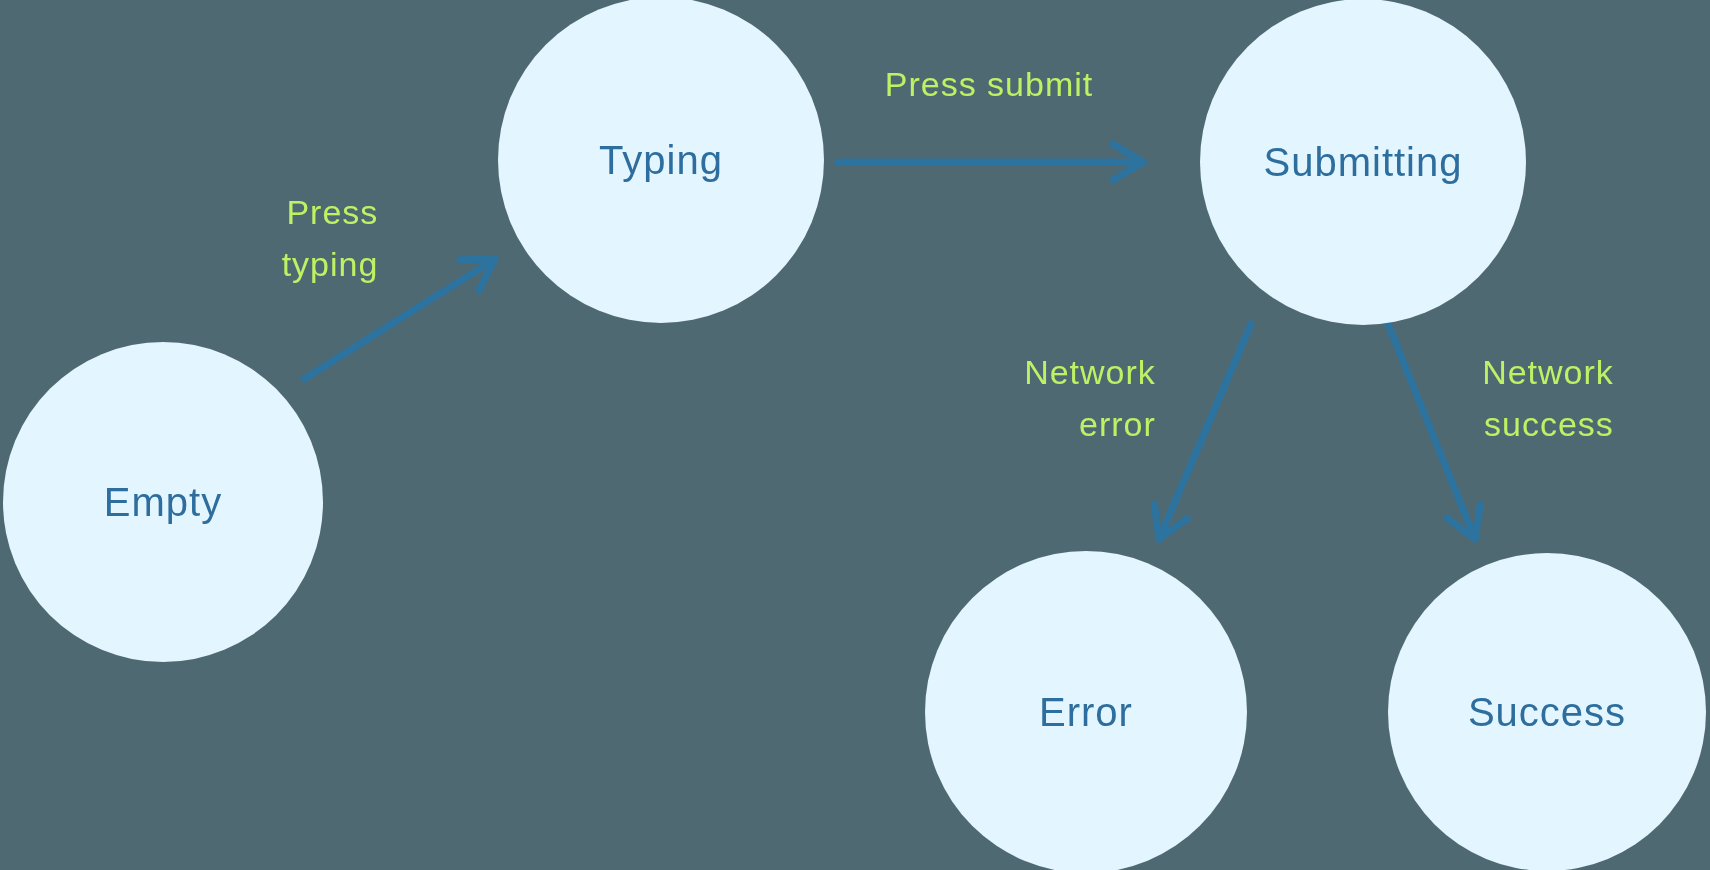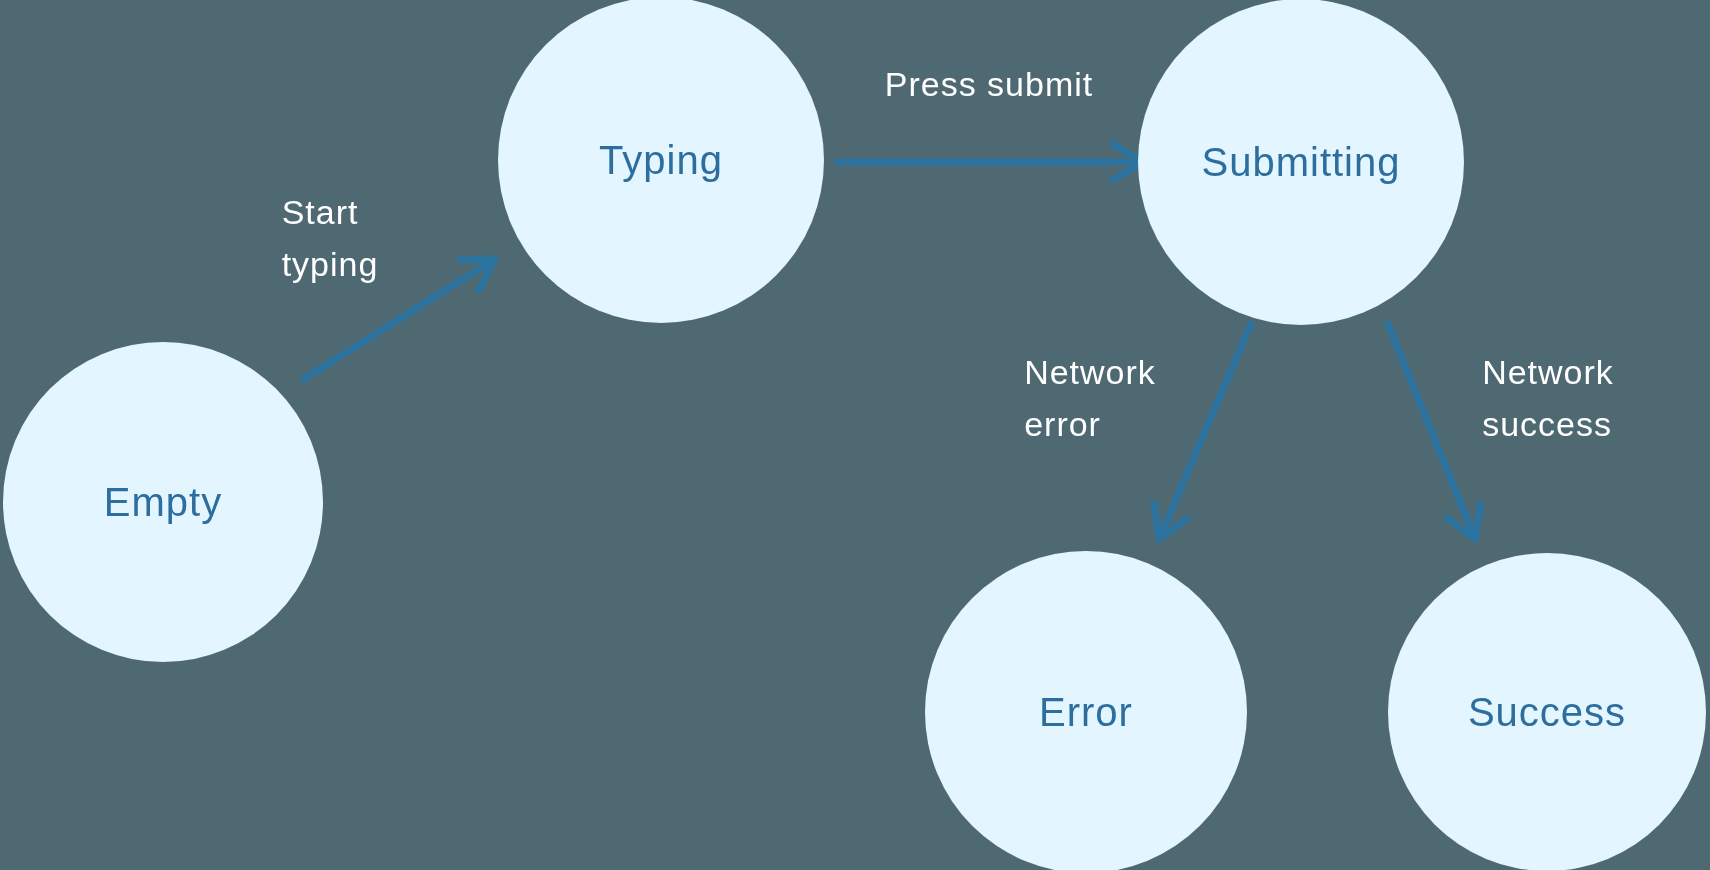--- a/index.html
+++ b/index.html
@@ -41,31 +41,31 @@
     justify-content: center;
   }
   .node__label {
     color: #2D6E9E;
     font-size: 40px;
     letter-spacing: 1px;
     white-space: nowrap;
   }
   .node--empty      { left: 3px;    top: 342px;  width: 320px; height: 320px; justify-content: center; }
   .node--typing     { left: 498px;  top: -3px;   width: 326px; height: 326px; }
-  .node--submitting { left: 1138px; top: -1px;   width: 326px; height: 326px; }
+  .node--submitting { left: 1200px; top: -1px;   width: 326px; height: 326px; }
   .node--error      { left: 925px;  top: 551px;  width: 322px; height: 322px; }
   .node--success    { left: 1388px; top: 553px;  width: 318px; height: 318px; }
   .edge-label {
     position: absolute;
     transform: translateX(-50%);
-    color: #ffffff;
+    color: #bef264;
     font-size: 34px;
     line-height: 52px;
     letter-spacing: 1px;
-    text-align: left;
+    text-align: right;
     white-space: nowrap;
   }
   .edge-label--start-typing    { left: 330px;  top: 186px; }
   .edge-label--press-submit    { left: 989px;  top: 60px;  line-height: 48px; }
   .edge-label--network-error   { left: 1090px; top: 346px; }
   .edge-label--network-success { left: 1548px; top: 346px; }
 </style>
 </head>
 <body>
 
@@ -93,21 +93,21 @@
     <span class="node__label">Submitting</span>
   </div>
   <div class="node node--error">
     <span class="node__label">Error</span>
   </div>
   <div class="node node--success">
     <span class="node__label">Success</span>
   </div>
 
   <div class="edge-label edge-label--start-typing">
-    <div class="edge-label__line">Start</div>
+    <div class="edge-label__line">Press</div>
     <div class="edge-label__line">typing</div>
   </div>
   <div class="edge-label edge-label--press-submit">
     <div class="edge-label__line">Press submit</div>
   </div>
   <div class="edge-label edge-label--network-error">
     <div class="edge-label__line">Network</div>
     <div class="edge-label__line">error</div>
   </div>
   <div class="edge-label edge-label--network-success">

